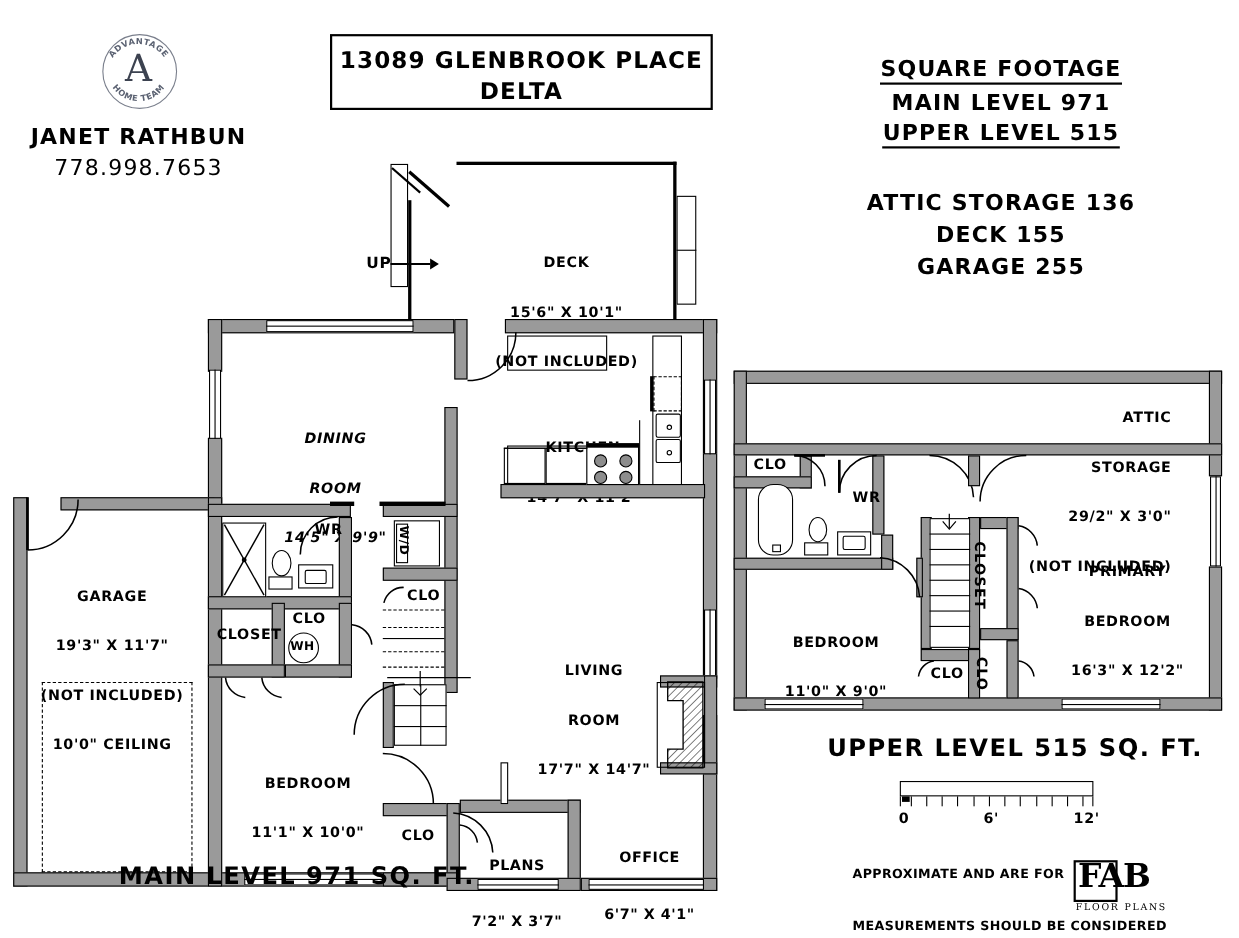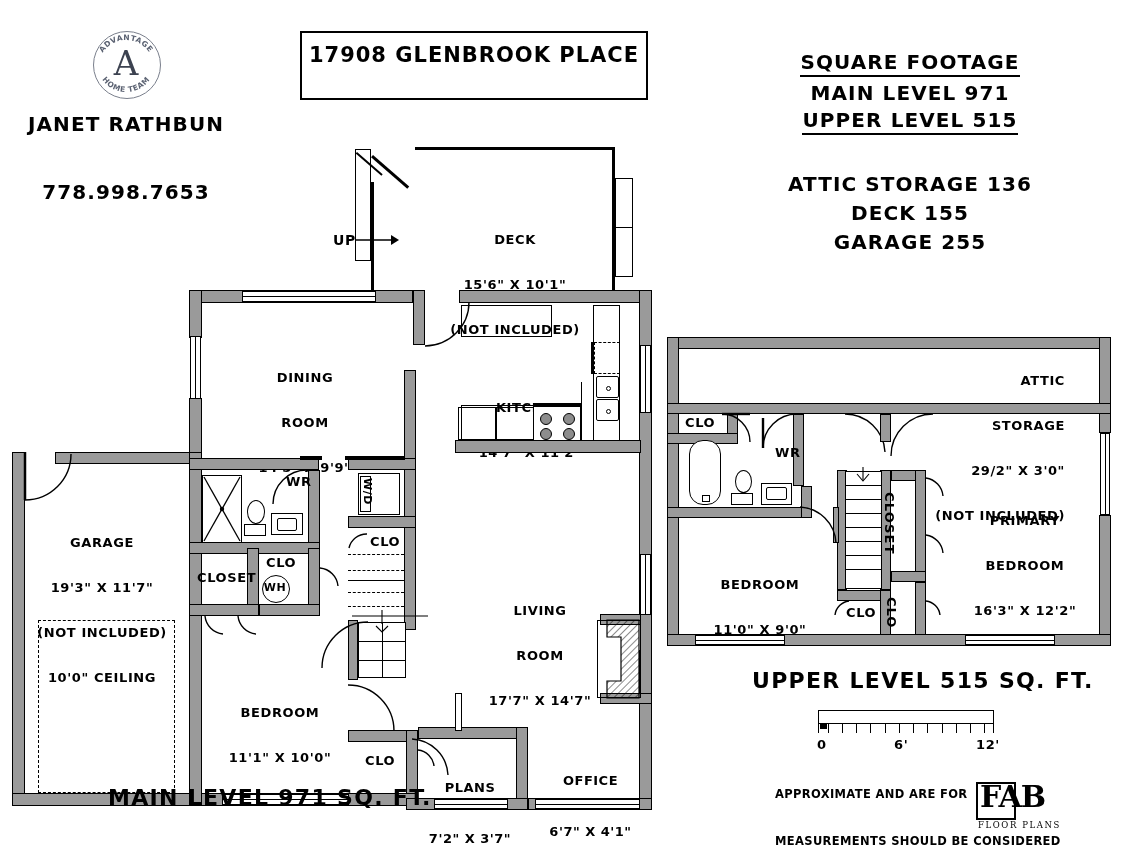--- a/index.html
+++ b/index.html
@@ -7,21 +7,21 @@
        font-family:"DejaVu Sans","Liberation Sans",sans-serif;color:#000;}
   .abs{position:absolute;}
   
   .hand{font-family:"DejaVu Sans","Liberation Sans",sans-serif;
         font-weight:700;letter-spacing:0.5px;white-space:pre;}
   .ctr{text-align:center;}
   .rm{font-size:13px;line-height:15px;font-weight:700;letter-spacing:0.6px;}
   .rmsm{font-size:11px;line-height:13px;font-weight:700;letter-spacing:0.5px;}
   
   #agentName{font-size:20px;font-weight:700;letter-spacing:1.1px;}
-  #agentPhone{font-size:20px;font-weight:700;letter-spacing:1.1px;margin-top:40px;}
+  #agentPhone{font-size:20px;font-weight:400;letter-spacing:1.1px;}
   #titleBox{border:2px solid #000;box-sizing:border-box;}
   #titleL1{font-size:21px;font-weight:700;letter-spacing:1px;}
   #titleL2{font-size:21px;font-weight:700;letter-spacing:1px;}
   .sqline{font-size:20px;font-weight:700;letter-spacing:1.1px;text-align:center;}
   .uline{border-bottom:2px solid #000;display:inline-block;padding-bottom:1px;}
   
   .w{position:absolute;background:#9a9a9a;border:1.6px solid #000;box-sizing:border-box;}           
   .deckline{position:absolute;background:#000;}
   .win{position:absolute;background:#fff;border:1.4px solid #000;box-sizing:border-box;}
   .winln{position:absolute;background:#000;height:1px;}
@@ -63,21 +63,22 @@
     <text class="logoArc" style="font-size:7.5px;" fill="#5b6272">
       <textPath href="#arcBot" startOffset="50%" text-anchor="middle">HOME TEAM</textPath>
     </text>
   </svg>
 </div>
 
 <div class="abs hand ctr" id="agentName" style="left:8px;top:112px;width:236px;">JANET RATHBUN</div>
 <div class="abs hand ctr" id="agentPhone" style="left:8px;top:140px;width:236px;">778.998.7653</div>
 
 <div class="abs" id="titleBox" style="left:300px;top:31px;width:348px;height:69px;">
-  <div class="hand ctr" id="titleL1" style="margin-top:10px;">17908 GLENBROOK PLACE</div>
+  <div class="hand ctr" id="titleL1" style="margin-top:10px;">13089 GLENBROOK PLACE</div>
+  <div class="hand ctr" id="titleL2" style="margin-top:4px;">DELTA</div>
 </div>
 
 <div class="abs" style="left:740px;top:50px;width:340px;">
   <div class="sqline">
     <span class="uline">SQUARE FOOTAGE</span>
   </div>
   <div class="sqline" style="margin-top:4px;">MAIN LEVEL 971</div>
   <div class="sqline" style="margin-top:3px;">
     <span class="uline">UPPER LEVEL 515</span>
   </div>
@@ -135,21 +136,21 @@
 
   <div class="dash" style="left:38px;top:490px;width:137px;height:173px;"></div>
 
   <div class="abs hand ctr rm" style="left:22px;top:375px;width:160px;">
     <div>GARAGE</div>
     <div>19'3" X 11'7"</div>
     <div>(NOT INCLUDED)</div>
     <div>10'0" CEILING</div>
   </div>
 
-  <div class="abs hand ctr rm" style="left:205px;top:210px;width:200px;">
+  <div class="abs hand ctr rm" style="left:205px;top:232px;width:200px;font-style:italic;">
     <div>DINING</div>
     <div>ROOM</div>
     <div>14'5" X 9'9"</div>
   </div>
 
   <div class="win" style="left:242px;top:161px;width:134px;height:11px;"></div>
   <div class="winln" style="left:242px;top:166px;width:134px;"></div>
 
   <div class="w" style="left:413px;top:160px;width:12px;height:55px;"></div>
   <svg width="48" height="48" style="left:425px;top:172px;">

